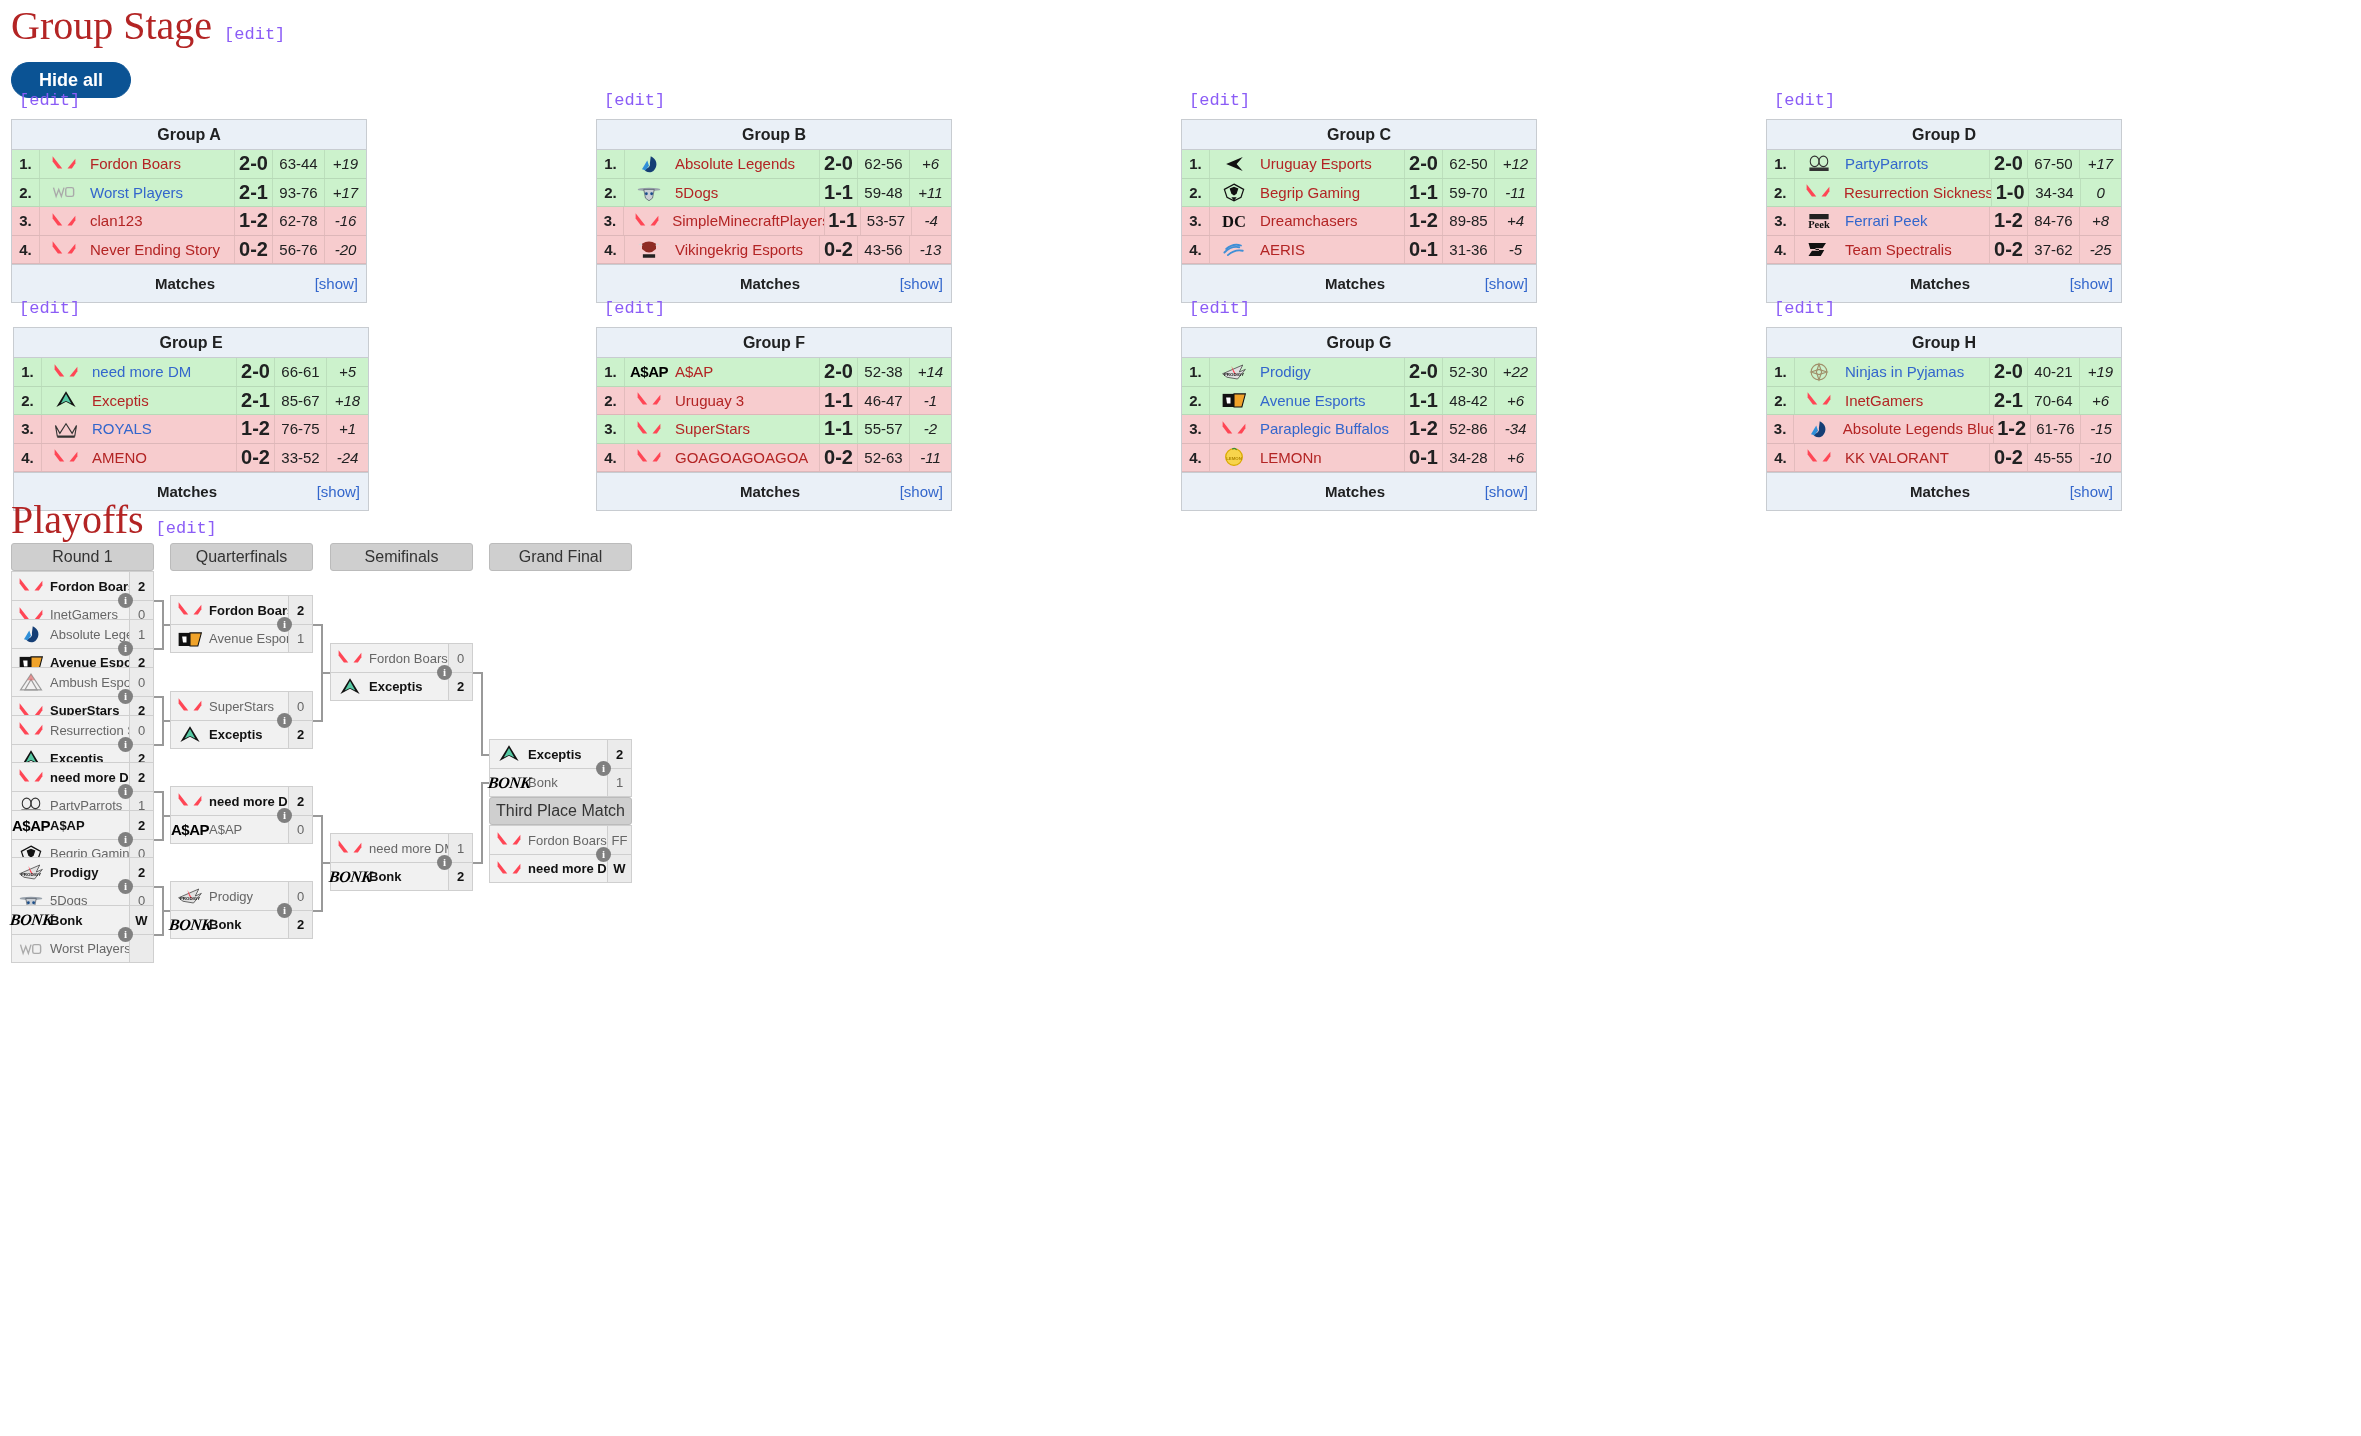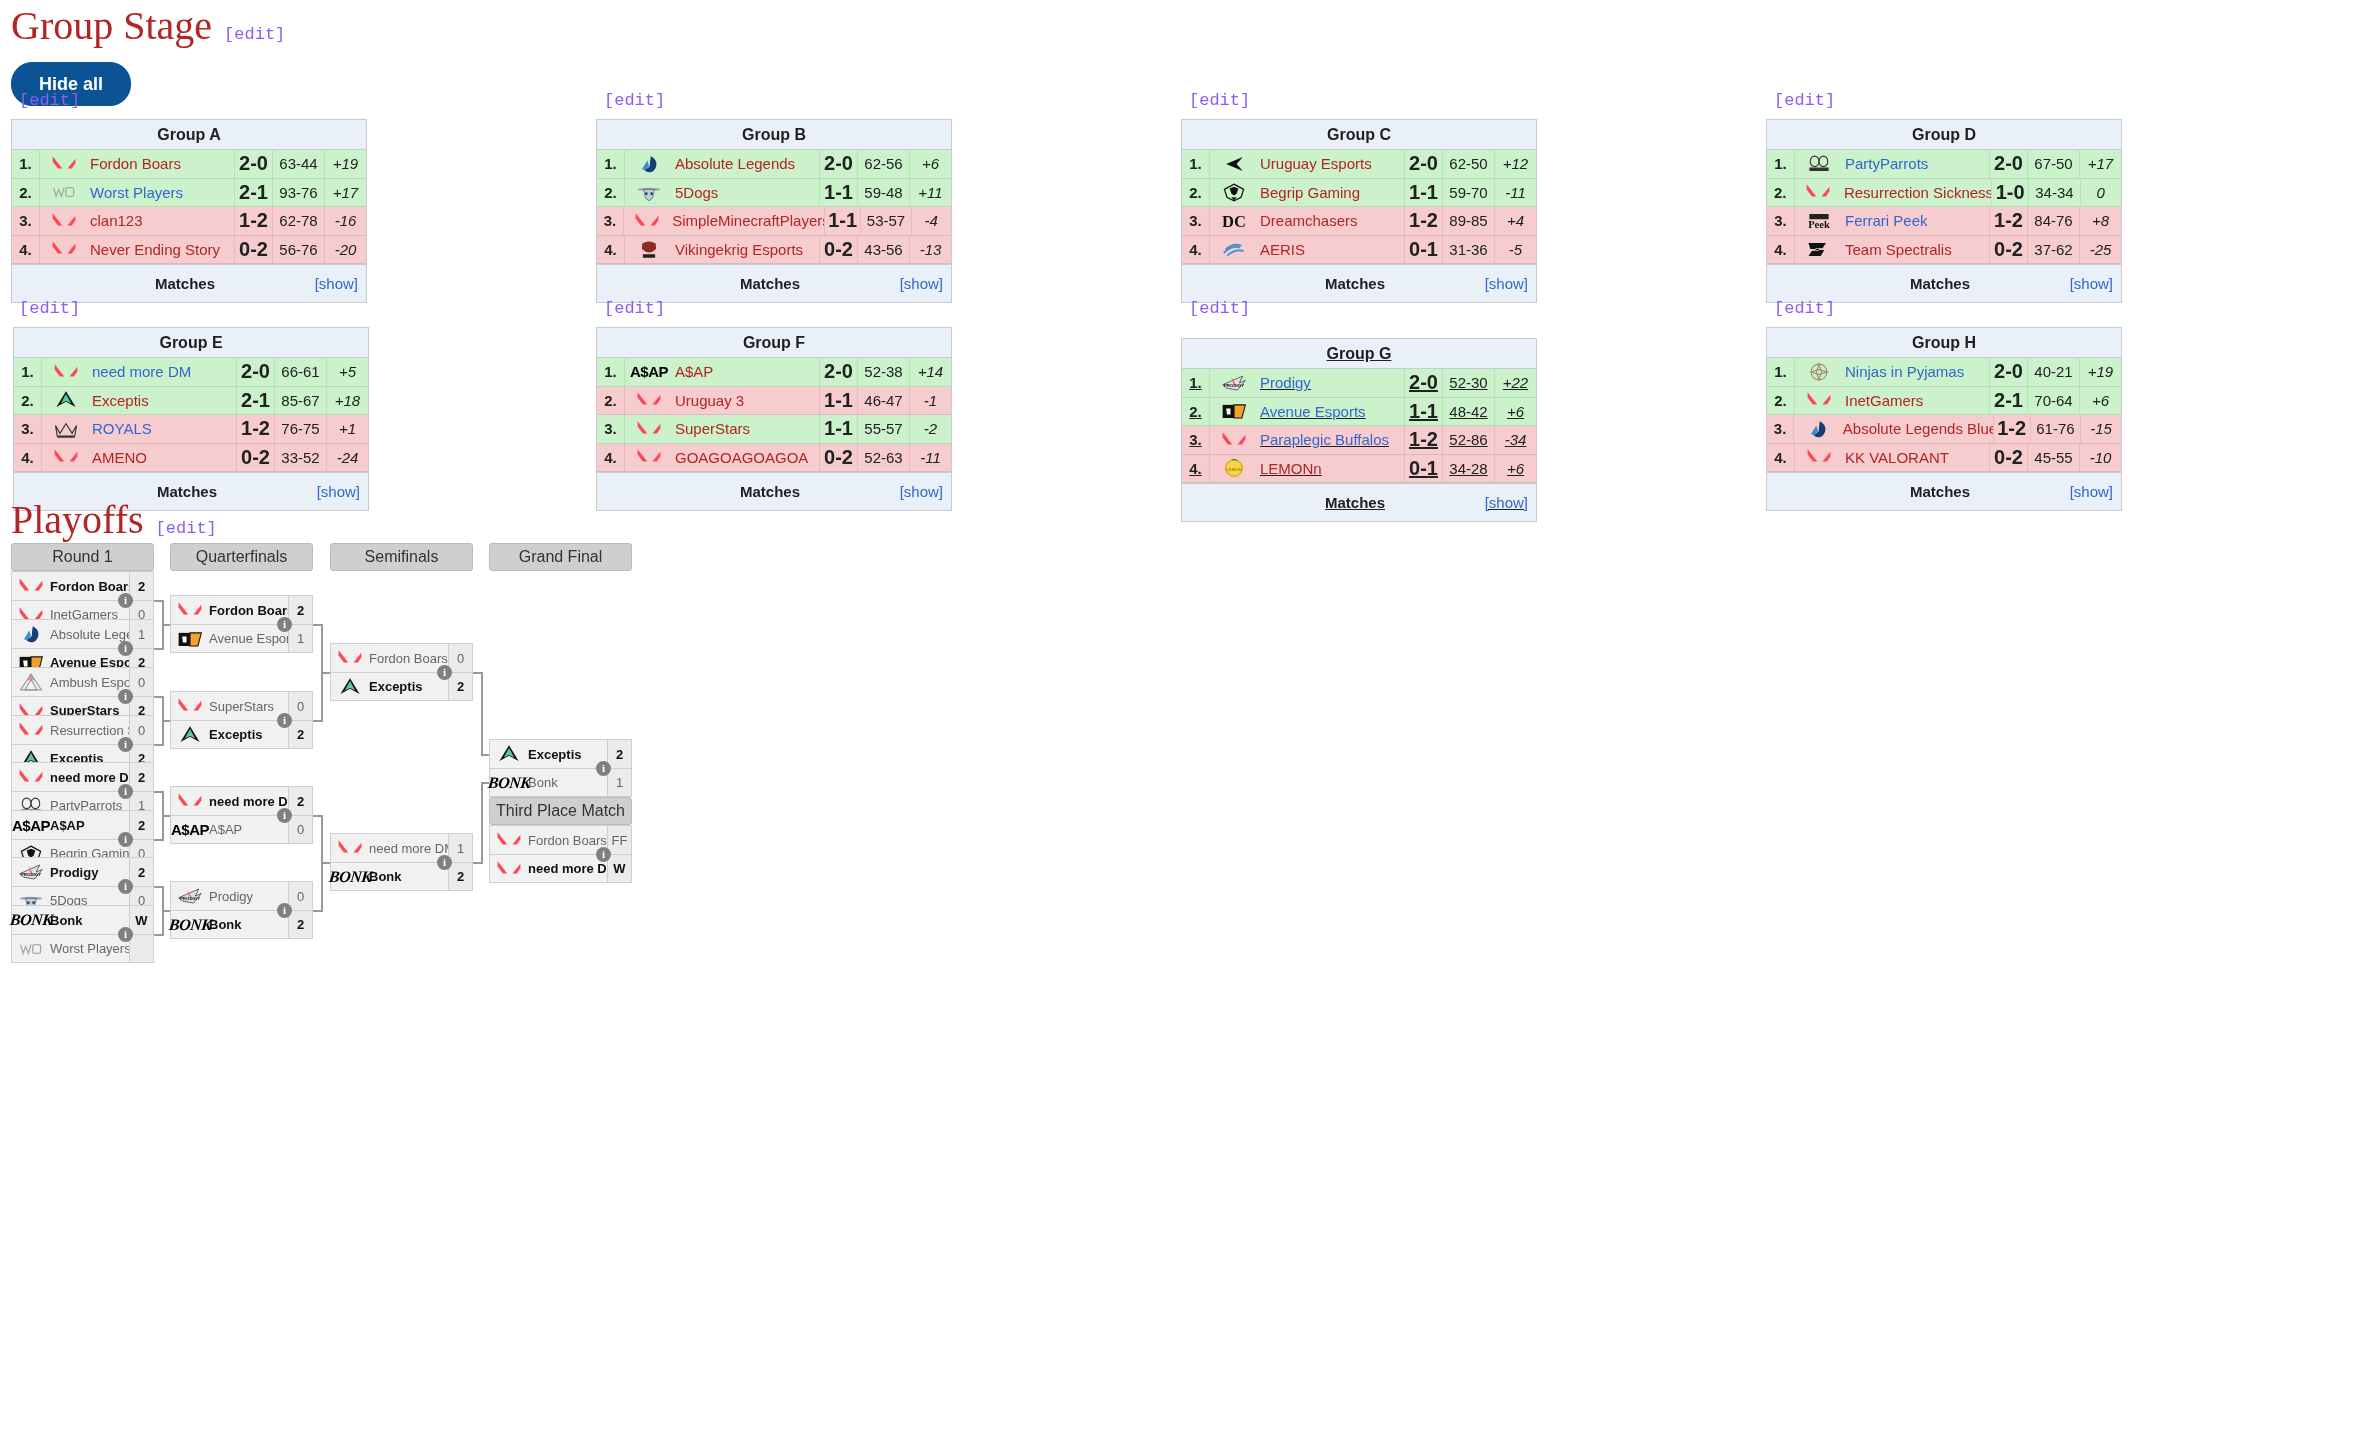--- a/index.html
+++ b/index.html
@@ -34,21 +34,21 @@
   .edit-small {
     font-size: 17px;
     color: #b32424;
   }
   .edit-small .elink { color: #8b5cf6; font-family: Liberation Mono, monospace; }
 
   
   .hide-all {
     position: absolute;
     left: 11px; top: 62px;
-    width: 120px; height: 44px;
+    width: 120px; height: 36px;
     background: #0b5394;
     color: #fff;
     border: 1px solid #0b5394;
     border-radius: 21px;
     font-size: 18px;
     font-weight: bold;
     font-family: "Liberation Sans", sans-serif;
     cursor: pointer;
     padding: 0;
   }
@@ -597,21 +597,21 @@
         <div class="c-wl">0-2</div>
         <div class="c-rd">52-63</div>
         <div class="c-diff">-11</div>
       </div>
         <div class="grp-foot">
         <div class="mtxt">Matches</div>
         <div class="showl"><span class="elink">[show]</span></div>
       </div>
       </div>
       <div class="edit-small" style="position: absolute; left: 1189px; top: 298px;"><span class="elink">[edit]</span></div>
-      <div class="grp" style="left: 1181px; top: 338px; text-decoration: underline;">
+      <div class="grp" style="left: 1181px; top: 327px;">
         <div class="grp-head">Group G</div>
         <div class="grp-row green">
         <div class="c-rank">1.</div>
         <div class="c-logo">
             <svg class="logo" width="28" height="22" viewBox="0 0 32 24">
               <path d="M3 14 L26 4 L22 12 L29 9 L20 20 L8 18 Z" fill="#e0e0e0" stroke="#444" stroke-width="0.9"></path>
               <path d="M13 5 L19 16 L15 12 Z" fill="#ff4655"></path>
               <text x="16" y="17" font-family="Liberation Sans, sans-serif" font-size="5" font-weight="bold" fill="#111" text-anchor="middle">PRODIGY</text>
             </svg>
           </div>

